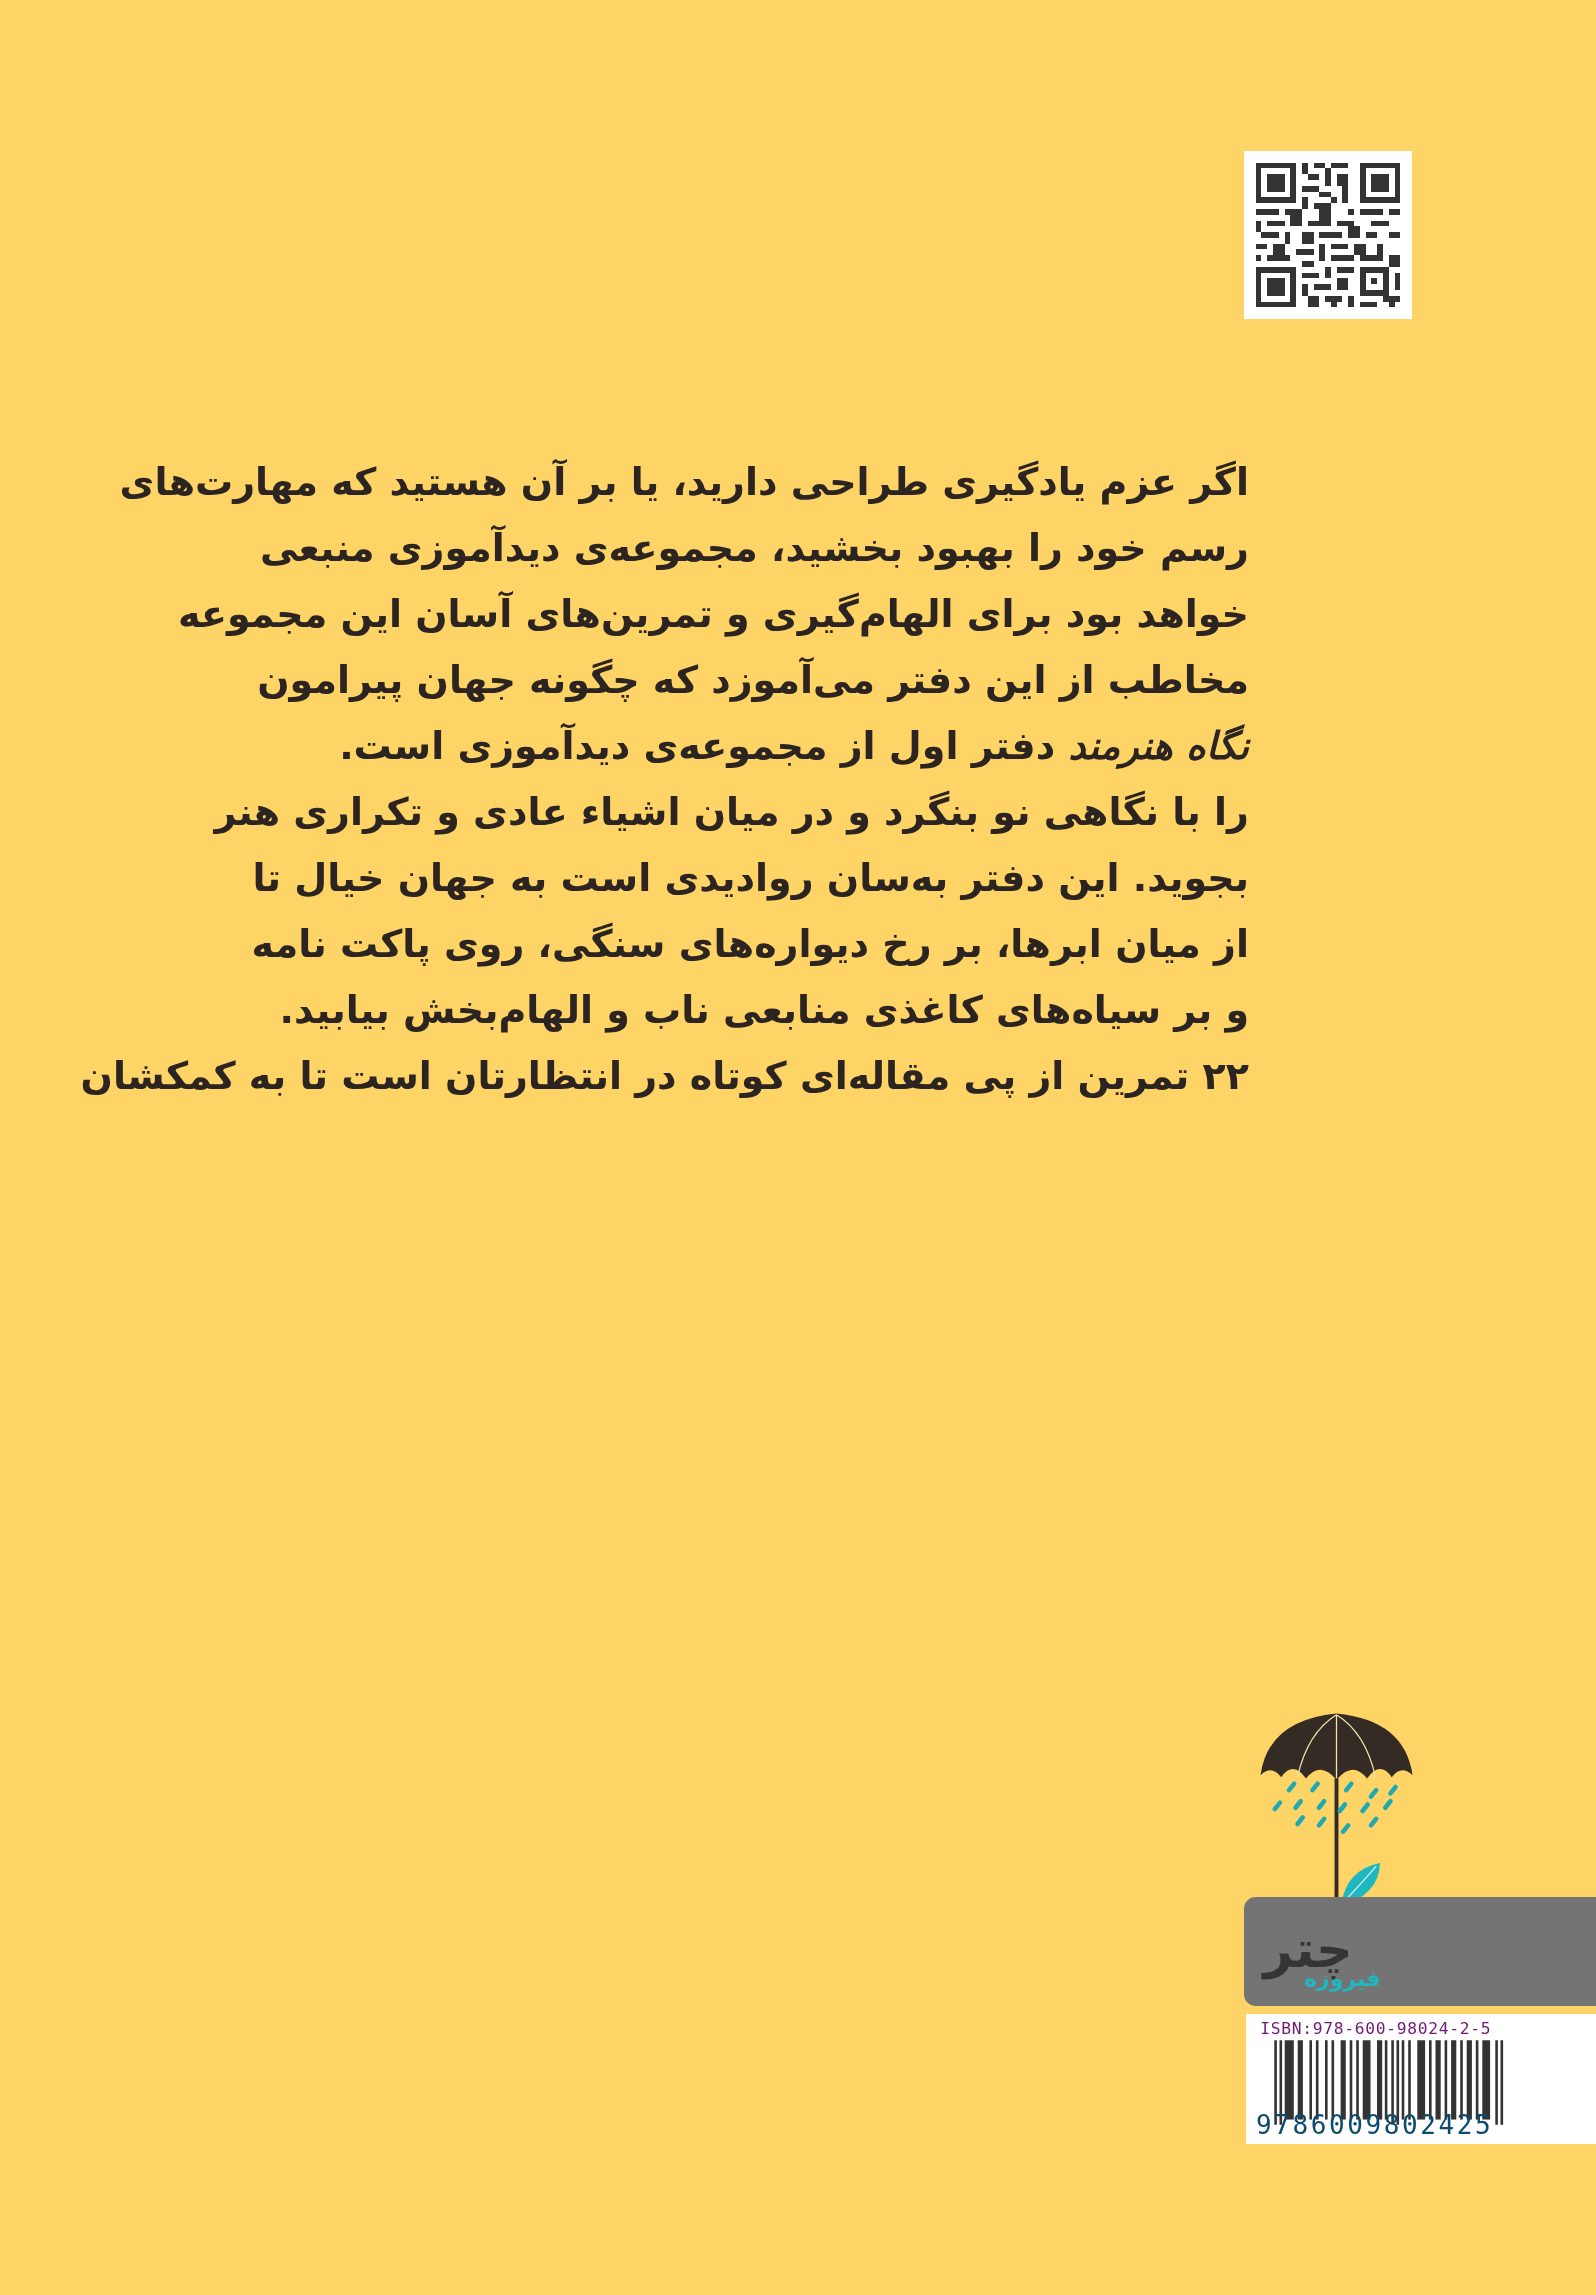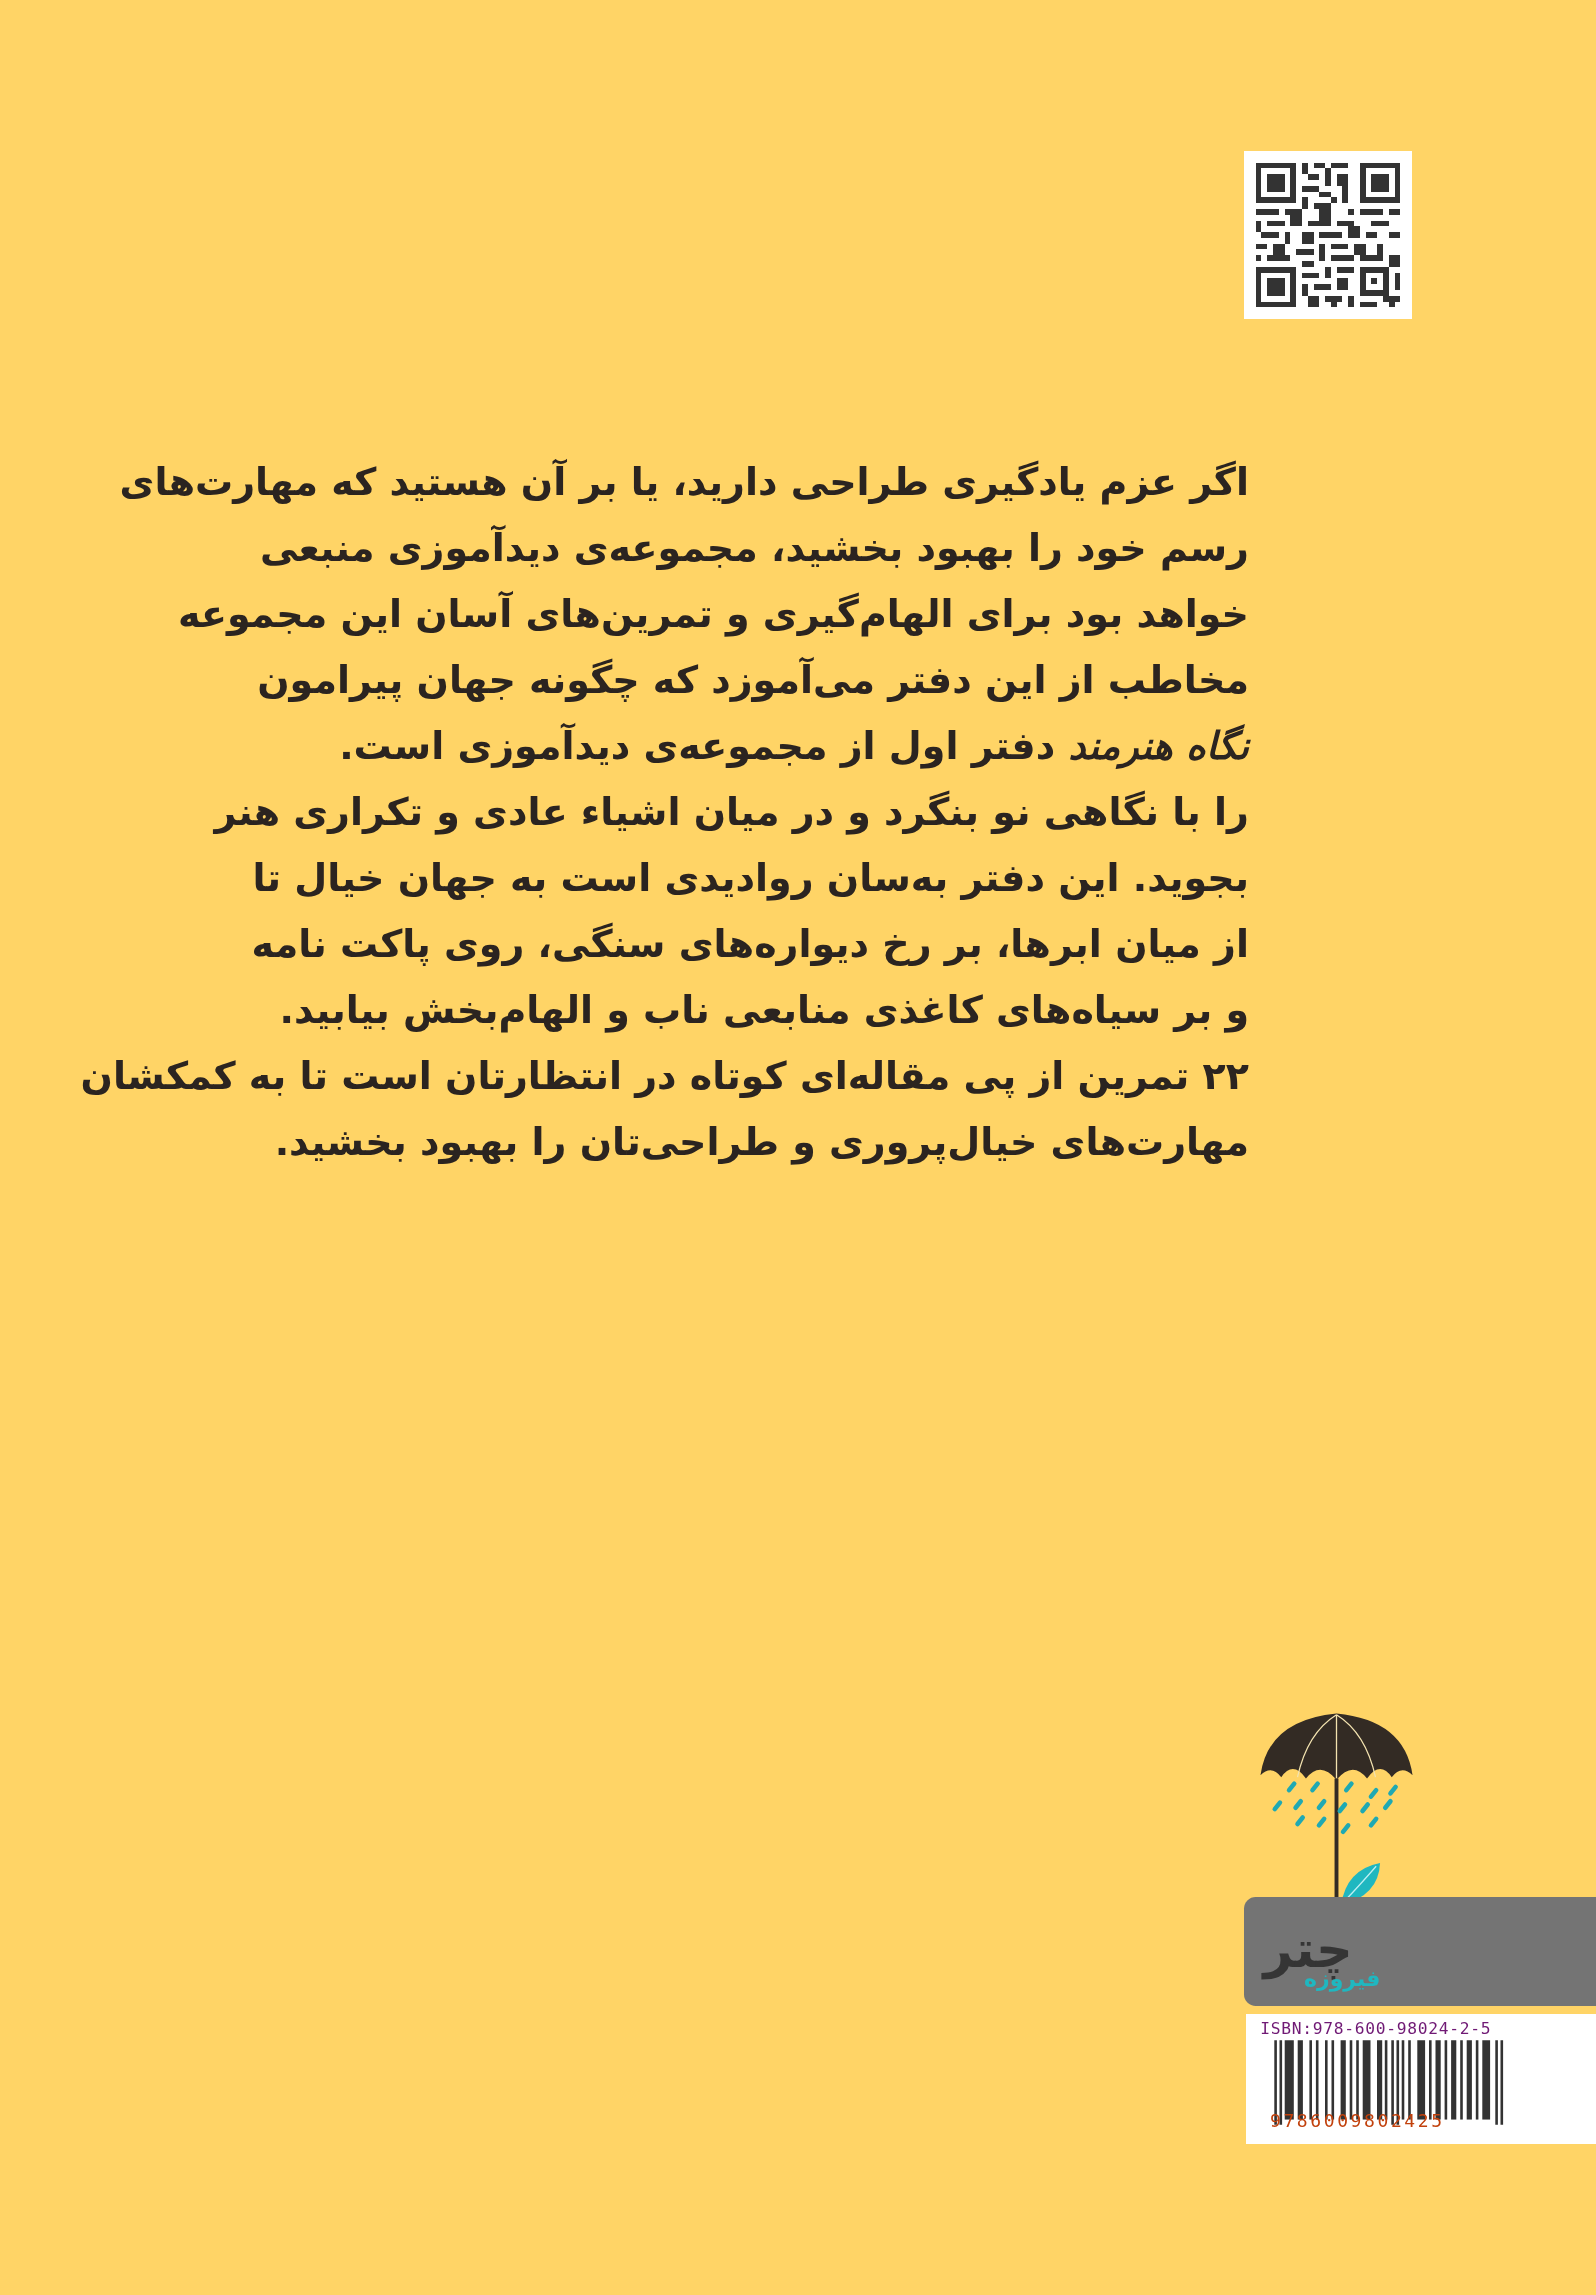--- a/index.html
+++ b/index.html
@@ -55,23 +55,23 @@
     width: 351px; height: 130px;
     background: #FFFFFF;
   }
   .isbn-label {
     position: absolute; left: 14.3px; top: 5.2px;
     font-family: "DejaVu Sans Mono", monospace;
     font-size: 16.3px; color: #701a75; letter-spacing: 0.7px;
   }
   .barcode-svg { position: absolute; left: 14.3px; top: 26px; }
   .ean-digits {
-    position: absolute; left: 24px; top: 96px;
+    position: absolute; left: 10px; top: 96px;
     font-family: "DejaVu Sans Mono", monospace;
-    font-size: 18px; color: #c2410c; letter-spacing: 2.6px;
+    font-size: 26px; color: #0c4a6e; letter-spacing: 2.6px;
   }
 </style>
 </head>
 <body>
 
 <div class="qr">
   <svg viewBox="0 0 29 29" shape-rendering="crispEdges">
     <rect width="29" height="29" fill="#fff"></rect>
     <g fill="#333">
 
@@ -154,21 +154,20 @@
   <span class="line">اگر عزم یادگیری طراحی دارید، یا بر آن هستید که مهارت‌های</span>
   <span class="line">رسم خود را بهبود بخشید، مجموعه‌ی دیدآموزی منبعی</span>
   <span class="line">خواهد بود برای الهام‌گیری و تمرین‌های آسان این مجموعه</span>
   <span class="line">مخاطب از این دفتر می‌آموزد که چگونه جهان پیرامون</span>
   <span class="line"><span class="title-em">نگاه هنرمند</span> <span>دفتر اول از مجموعه‌ی دیدآموزی است.</span></span>
   <span class="line">را با نگاهی نو بنگرد و در میان اشیاء عادی و تکراری هنر</span>
   <span class="line">بجوید. این دفتر به‌سان روادیدی است به جهان خیال تا</span>
   <span class="line">از میان ابرها، بر رخ دیواره‌های سنگی، روی پاکت نامه</span>
   <span class="line">و بر سیاه‌های کاغذی منابعی ناب و الهام‌بخش بیابید.</span>
   <span class="line">۲۲ تمرین از پی مقاله‌ای کوتاه در انتظارتان است تا به کمکشان</span>
-  <span class="line last">مهارت‌های خیال‌پروری و طراحی‌تان را بهبود بخشید.</span>
 </div>
 
 <svg class="logo-umbrella" viewBox="0 0 250 340">
 
   <path d="M8 105 Q20 20 125 10 Q230 20 242 105 Q225 88 210 108 Q192 82 172 110 Q150 82 125 112 Q100 82 78 110 Q58 82 40 108 Q25 88 8 105 Z" fill="#332B24"></path>
 
   <path d="M125 12 Q80 40 65 108" stroke="#F3E3B0" stroke-width="2" fill="none"></path>
   <path d="M125 12 Q170 40 185 108" stroke="#F3E3B0" stroke-width="2" fill="none"></path>
   <line x1="125" y1="12" x2="125" y2="110" stroke="#F3E3B0" stroke-width="2"></line>
 

